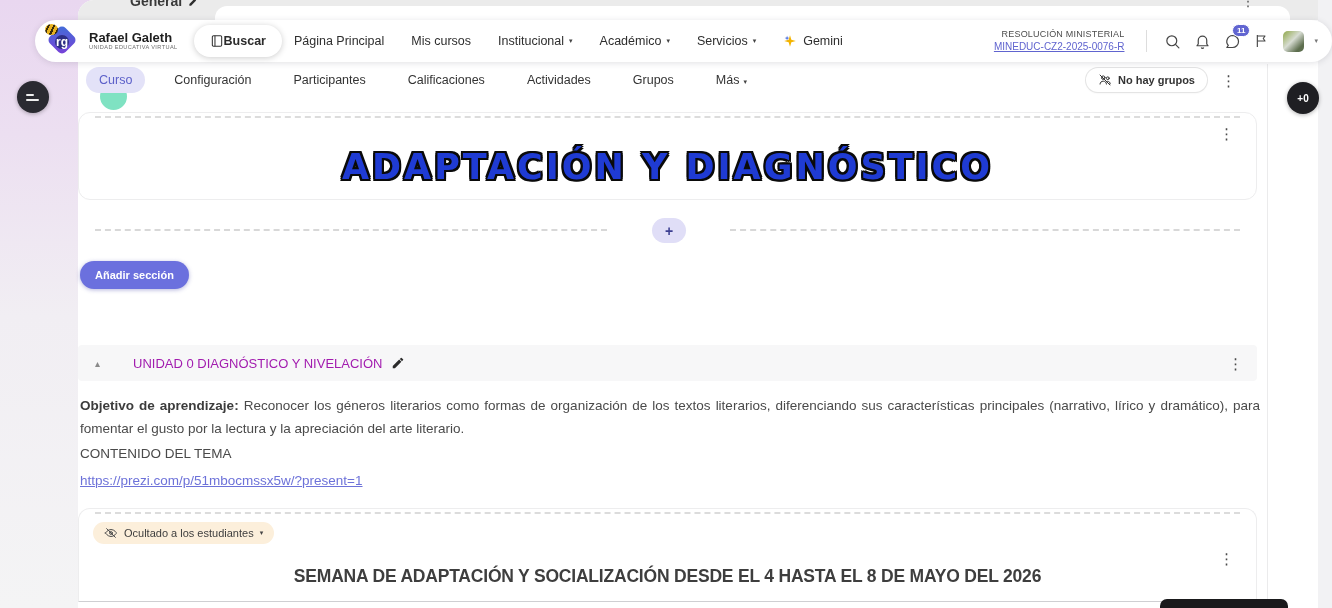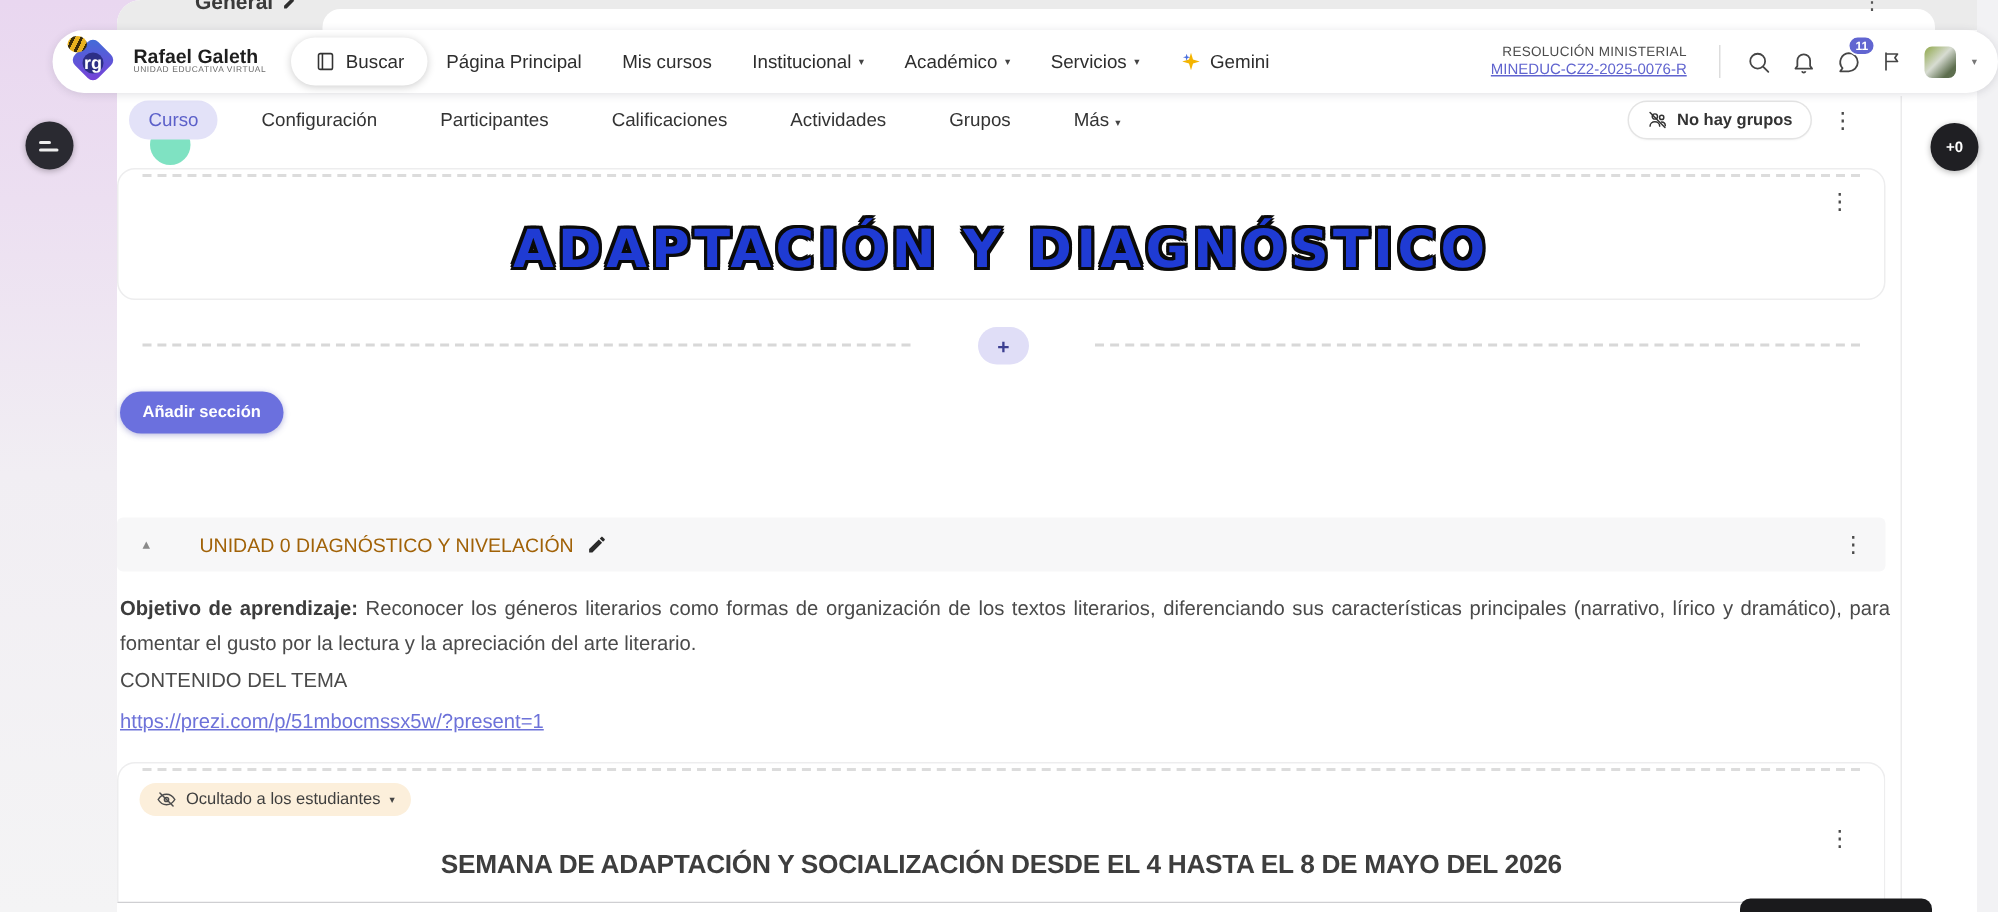--- a/index.html
+++ b/index.html
@@ -24,22 +24,22 @@
   .logo{position:relative;width:36px;height:32px;margin-right:8px;flex:none;}
   .logo .tri{position:absolute;left:6px;top:4px;width:22px;height:22px;border-radius:5px;transform:rotate(45deg);
     background:linear-gradient(135deg,#3f6fd8,#7b3fd8);}
   .logo .rg{position:absolute;left:10px;top:10px;width:14px;height:14px;border-radius:50%;background:#2d2f86;
     color:#fff;font-size:12px;font-weight:bold;display:flex;align-items:center;justify-content:center;}
   .logo .bee{position:absolute;left:0;top:-1px;width:13px;height:11px;border-radius:50%;
     background:repeating-linear-gradient(115deg,#e8b21f 0 3px,#3a2c08 3px 5px);}
   .brand{line-height:1.05;margin-right:16px;flex:none;}
   .brand .name{font-size:13px;font-weight:bold;color:#1e1e1e;}
   .brand .tag{font-size:5.6px;letter-spacing:.4px;color:#6d6d6d;}
-  .search-btn{display:flex;align-items:center;gap:7px;background:#fff;border-radius:18px;padding:9px 16px;
-    box-shadow:0 1px 6px rgba(0,0,0,.2);font-size:12.5px;color:#2c2c2c;font-weight:400;cursor:pointer;flex:none;margin-right:12px;}
+  .search-btn{display:flex;align-items:center;background:#fff;border-radius:18px;padding:9px 16px;
+    box-shadow:0 1px 6px rgba(0,0,0,.2);font-size:12.5px;color:#2c2c2c;font-weight:700;cursor:pointer;flex:none;margin-right:12px;}
   .nav-links{display:flex;align-items:center;gap:27px;font-size:12.5px;color:#2e2e2e;flex:none;}
   .nav-item{display:flex;align-items:center;gap:5px;cursor:pointer;white-space:nowrap;}
   .caret{font-size:7px;color:#444;}
   .gemini{display:flex;align-items:center;gap:6px;}
   .nav-right{margin-left:auto;display:flex;align-items:center;gap:0;}
   .res-block{text-align:right;line-height:1.3;margin-right:12px;}
   .res-1{font-size:9px;color:#4c4c4c;letter-spacing:.2px;}
   .res-2{font-size:10px;color:#6064cf;text-decoration:underline;}
   .nav-div{width:1px;height:22px;background:#ddd;margin:0 10px;}
   .icon-btn{position:relative;width:30px;height:30px;display:flex;align-items:center;justify-content:center;color:#454545;cursor:pointer;}
@@ -76,21 +76,21 @@
   
   .dash-seg{position:absolute;top:229px;border-top:2px dashed #d8d8d8;}
   .add-pill{position:absolute;left:652px;top:218px;width:34px;height:25px;background:#e0def7;border-radius:14px;
     display:flex;align-items:center;justify-content:center;color:#3c3f91;font-size:14px;font-weight:bold;cursor:pointer;z-index:3;}
   .add-section-btn{position:absolute;left:80px;top:261px;background:#6b70de;color:#fff;font-size:11px;font-weight:bold;
     padding:8px 15px;border-radius:15px;cursor:pointer;box-shadow:0 1px 4px rgba(90,90,180,.45);}
   
   .unit-bar{position:absolute;left:78px;top:345px;width:1179px;height:36px;background:#f7f7f8;border-radius:4px;
     display:flex;align-items:center;box-sizing:border-box;padding:0 14px 0 17px;}
   .collapse{font-size:10px;color:#8a8a8a;cursor:pointer;width:20px;}
-  .unit-title{margin-left:18px;font-size:13px;color:#a16207;display:flex;align-items:center;gap:9px;}
+  .unit-title{margin-left:18px;font-size:13px;color:#a21caf;display:flex;align-items:center;gap:9px;}
   .unit-bar .dots3{margin-left:auto;}
   
   .objective{position:absolute;left:80px;top:394px;width:1180px;font-size:13.5px;color:#4a4a4a;line-height:23px;text-align:justify;}
   .objective b{color:#3c3c3c;}
   .topic-heading{position:absolute;left:80px;top:446px;font-size:13.5px;color:#4a4a4a;}
   .prezi-link{position:absolute;left:80px;top:473px;font-size:13.5px;color:#6d72d9;text-decoration:underline;cursor:pointer;}
   
   .week-card{top:508px;width:1179px;height:94px;border-radius:12px 12px 0 0;border-bottom:1px solid #cfcfd2;}
   .hidden-badge{position:absolute;left:14px;top:13px;display:flex;align-items:center;gap:6px;background:#fcefdb;
     border-radius:12px;padding:4px 11px;font-size:11px;color:#3e3e3e;cursor:pointer;}

